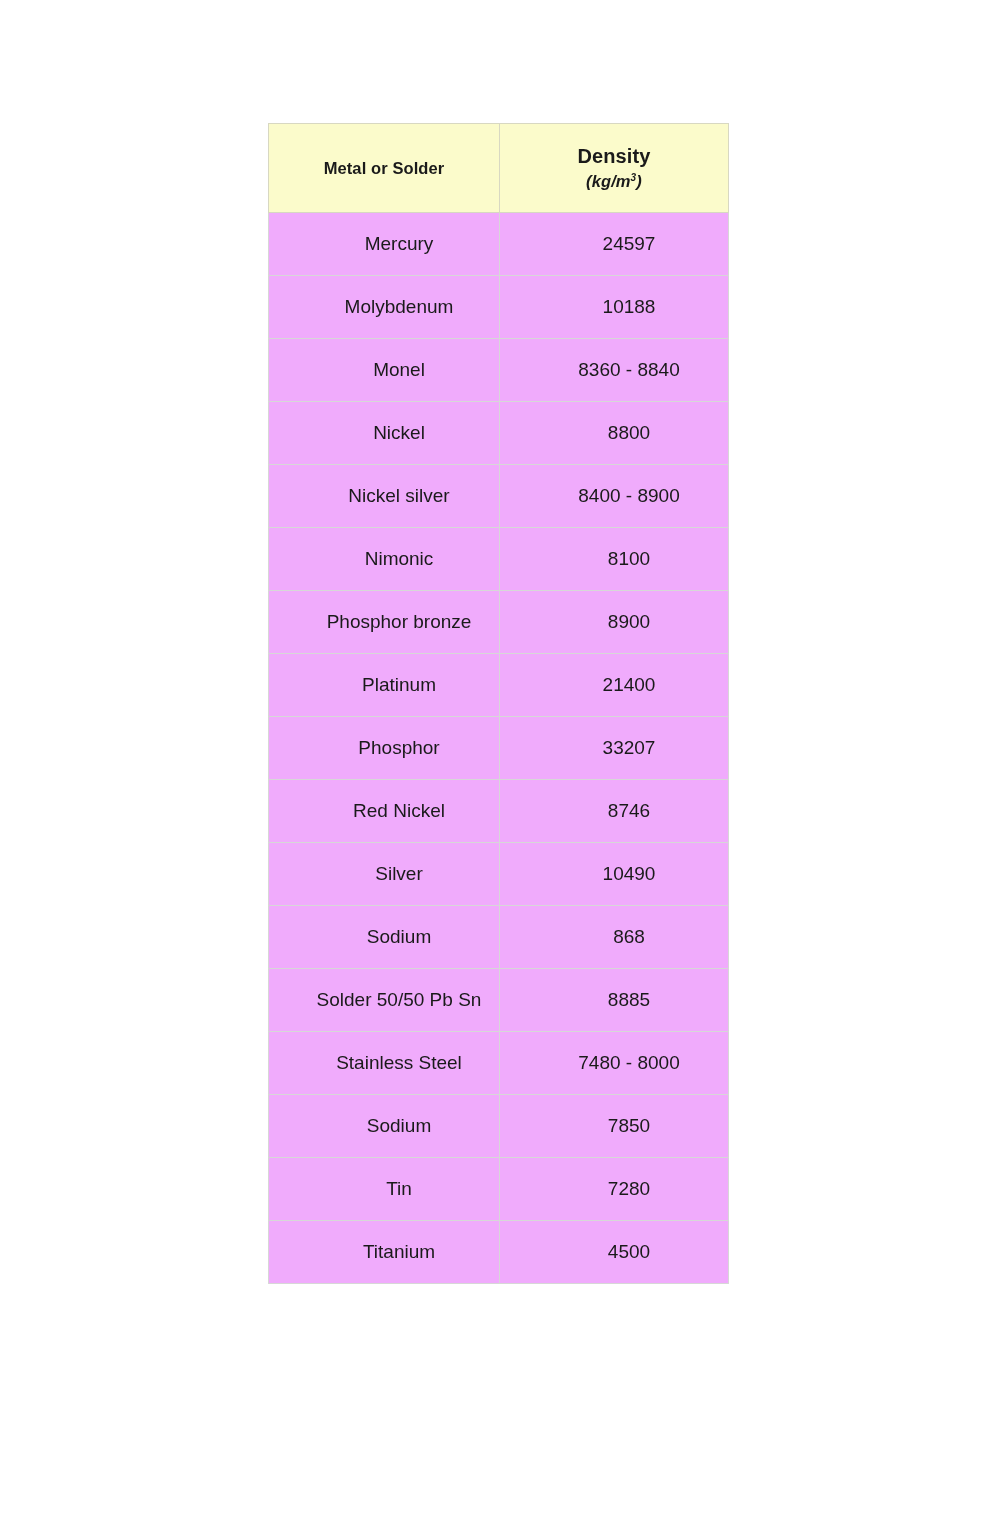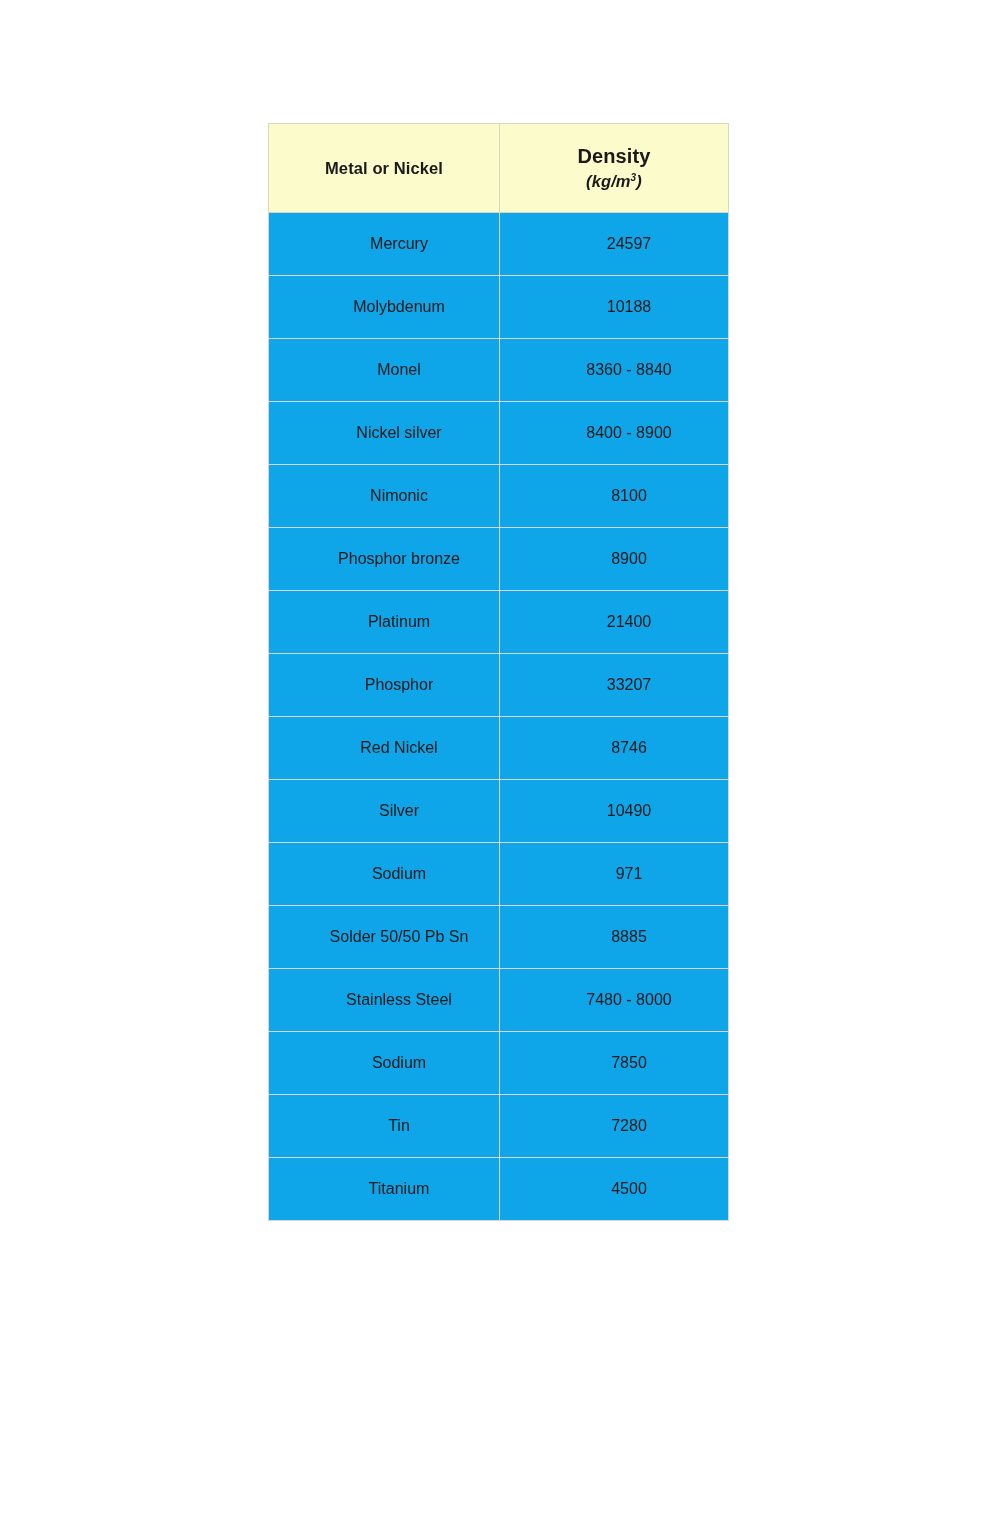--- a/index.html
+++ b/index.html
@@ -83,45 +83,45 @@
   }
   .hdr-density-line2 sup {
     font-size: 10px;
     vertical-align: super;
     line-height: 0;
   }
 
   
   table.density-table tbody td {
     height: 62px;
-    font-size: 16px;
+    font-size: 19px;
     font-weight: normal;
     line-height: 1.2;
-    background: #0ea5e9;
+    background: #f0abfc;
     padding-left: 36px;
   }
 
   table.density-table tbody td.name-cell { }
   table.density-table tbody td.value-cell { }
 </style>
 </head>
 <body>
 
 <div class="page">
 
   <div class="table-wrap">
     <table class="density-table">
       <colgroup>
         <col class="col-name">
         <col class="col-value">
       </colgroup>
       <thead>
         <tr>
           <th>
-            <span class="hdr-name">Metal or Nickel</span>
+            <span class="hdr-name">Metal or Solder</span>
           </th>
           <th>
             <span class="hdr-density-line1">Density</span>
             <span class="hdr-density-line2"><span>(kg/m</span><sup>3</sup><span>)</span></span>
           </th>
         </tr>
       </thead>
       <tbody id="table-body">
           <tr>
             <td class="name-cell">Mercury</td>
@@ -129,20 +129,24 @@
           </tr>
           <tr>
             <td class="name-cell">Molybdenum</td>
             <td class="value-cell">10188</td>
           </tr>
           <tr>
             <td class="name-cell">Monel</td>
             <td class="value-cell">8360 - 8840</td>
           </tr>
           <tr>
+            <td class="name-cell">Nickel</td>
+            <td class="value-cell">8800</td>
+          </tr>
+          <tr>
             <td class="name-cell">Nickel silver</td>
             <td class="value-cell">8400 - 8900</td>
           </tr>
           <tr>
             <td class="name-cell">Nimonic</td>
             <td class="value-cell">8100</td>
           </tr>
           <tr>
             <td class="name-cell">Phosphor bronze</td>
             <td class="value-cell">8900</td>
@@ -158,21 +162,21 @@
           <tr>
             <td class="name-cell">Red Nickel</td>
             <td class="value-cell">8746</td>
           </tr>
           <tr>
             <td class="name-cell">Silver</td>
             <td class="value-cell">10490</td>
           </tr>
           <tr>
             <td class="name-cell">Sodium</td>
-            <td class="value-cell">971</td>
+            <td class="value-cell">868</td>
           </tr>
           <tr>
             <td class="name-cell">Solder 50/50 Pb Sn</td>
             <td class="value-cell">8885</td>
           </tr>
           <tr>
             <td class="name-cell">Stainless Steel</td>
             <td class="value-cell">7480 - 8000</td>
           </tr>
           <tr>

